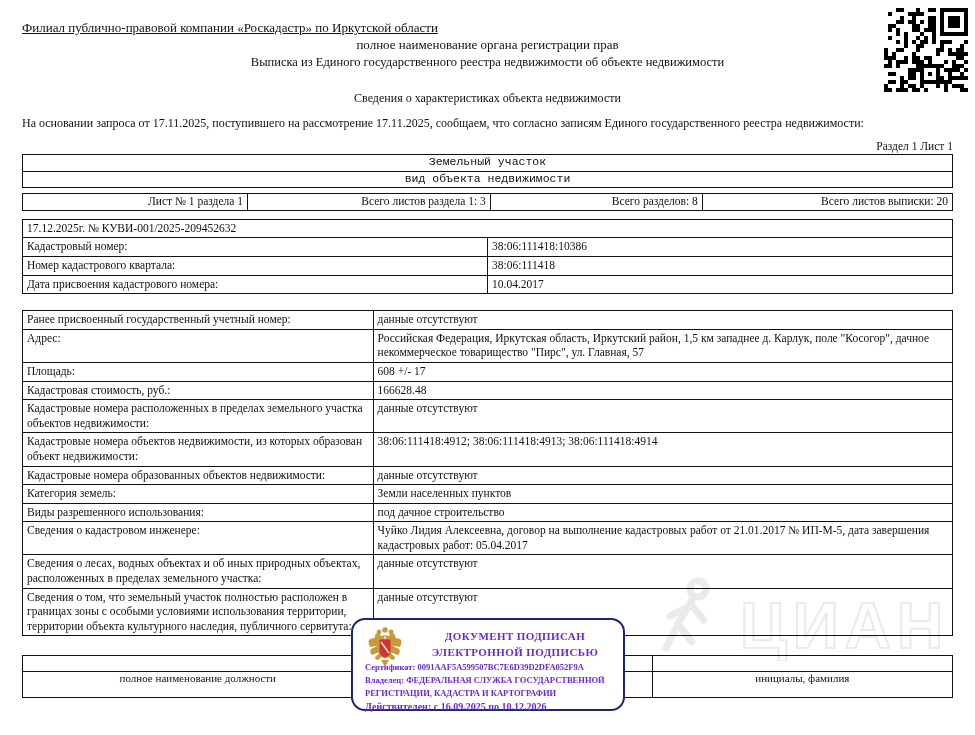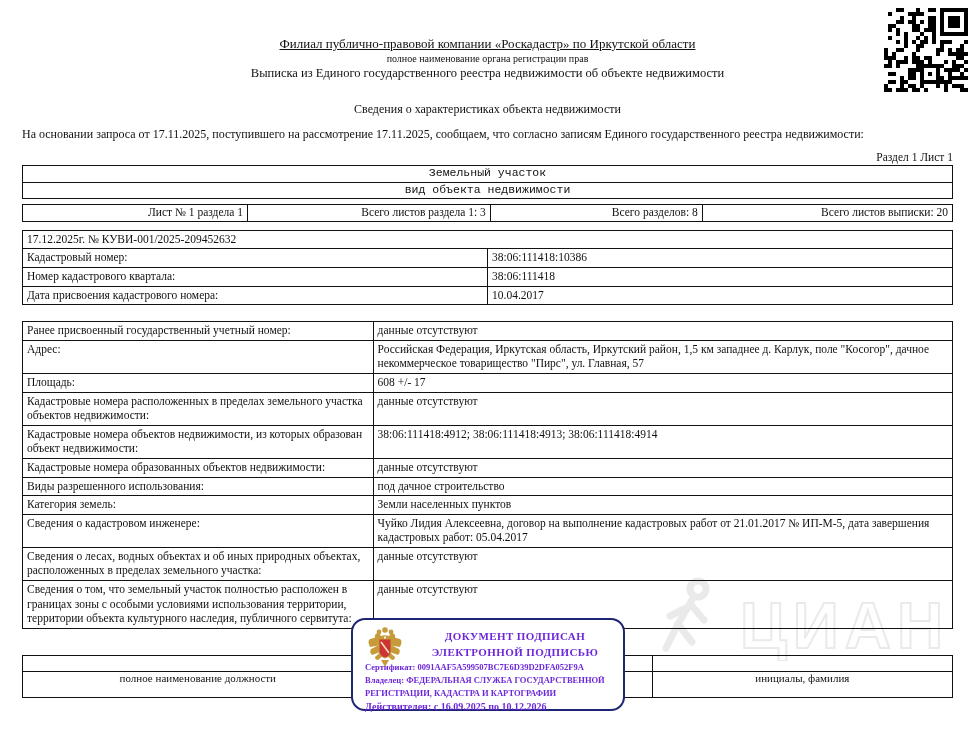--- a/index.html
+++ b/index.html
@@ -1,22 +1,22 @@
 <!DOCTYPE html>
 <html><head>
 <meta charset="utf-8">
 <style>
   * { box-sizing: border-box; margin: 0; padding: 0; }
   body { background:#fff; font-family:"Liberation Serif", serif; color:#111; }
   .page { position:relative; width:975px; height:735px; background:#fff; overflow:hidden; }
 
   .content { position:absolute; left:22px; top:0; width:931px; }
 
-  .org-name { margin-top:36px; text-align:center; font-size:13px; text-decoration:underline; font-weight:500; }
-  .org-caption { text-align:center; font-size:10px; margin-top:1px; }
+  .org-name { margin-top:20px; text-align:left; font-size:13px; text-decoration:underline; font-weight:500; }
+  .org-caption { text-align:center; font-size:13px; margin-top:1px; }
   .doc-title { text-align:center; font-size:12.5px; margin-top:2px; }
   .section-title { text-align:center; font-size:12px; margin-top:21px; }
   .request-line { font-size:12px; margin-top:10px; white-space:nowrap; }
   .sheet-line { text-align:right; font-size:11.5px; margin-top:9px; }
 
   table { width:100%; border-collapse:collapse; table-layout:fixed; }
   td { border:1.5px solid #111; font-size:11.5px; padding:1px 4px 2px 4px; vertical-align:top; line-height:1.27; }
   table.outer { border:1.8px solid #111; }
 
   .tbl-objtype { margin-top:2px;font-family:Liberation Mono, monospace; }
@@ -286,38 +286,42 @@
       </tr>
       <tr>
         <td class="col-label">Адрес:</td>
         <td>Российская Федерация, Иркутская область, Иркутский район, 1,5 км западнее д. Карлук, поле "Косогор", дачное некоммерческое товарищество "Пирс", ул. Главная, 57</td>
       </tr>
       <tr>
         <td class="col-label">Площадь:</td>
         <td>608 +/- 17</td>
       </tr>
       <tr>
+        <td class="col-label">Кадастровая стоимость, руб.:</td>
+        <td>166628.48</td>
+      </tr>
+      <tr>
         <td class="col-label">Кадастровые номера расположенных в пределах земельного участка объектов недвижимости:</td>
         <td>данные отсутствуют</td>
       </tr>
       <tr>
         <td class="col-label">Кадастровые номера объектов недвижимости, из которых образован объект недвижимости:</td>
         <td>38:06:111418:4912; 38:06:111418:4913; 38:06:111418:4914</td>
       </tr>
       <tr>
         <td class="col-label">Кадастровые номера образованных объектов недвижимости:</td>
         <td>данные отсутствуют</td>
       </tr>
       <tr>
+        <td class="col-label">Категория земель:</td>
+        <td>Земли населенных пунктов</td>
+      </tr>
+      <tr>
         <td class="col-label">Виды разрешенного использования:</td>
         <td>под дачное строительство</td>
-      </tr>
-      <tr>
-        <td class="col-label">Категория земель:</td>
-        <td>Земли населенных пунктов</td>
       </tr>
       <tr>
         <td class="col-label">Сведения о кадастровом инженере:</td>
         <td>Чуйко Лидия Алексеевна, договор на выполнение кадастровых работ от 21.01.2017 № ИП-М-5, дата завершения кадастровых работ: 05.04.2017</td>
       </tr>
       <tr>
         <td class="col-label">Сведения о лесах, водных объектах и об иных природных объектах, расположенных в пределах земельного участка:</td>
         <td>данные отсутствуют</td>
       </tr>
       <tr>

